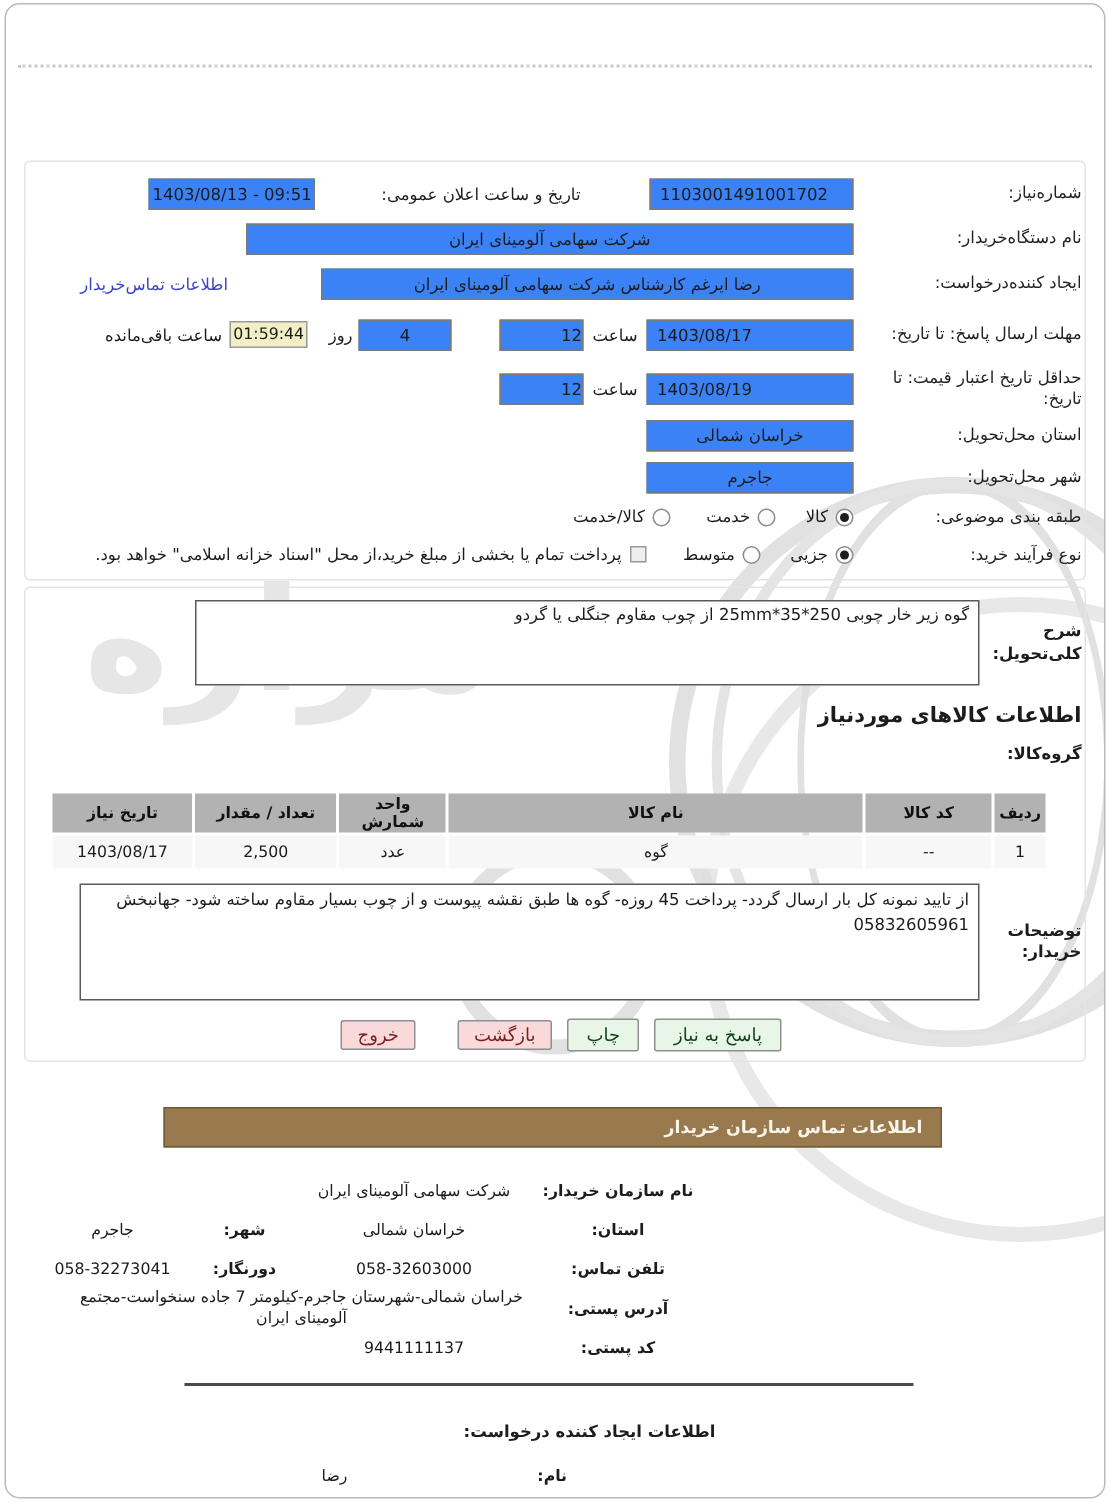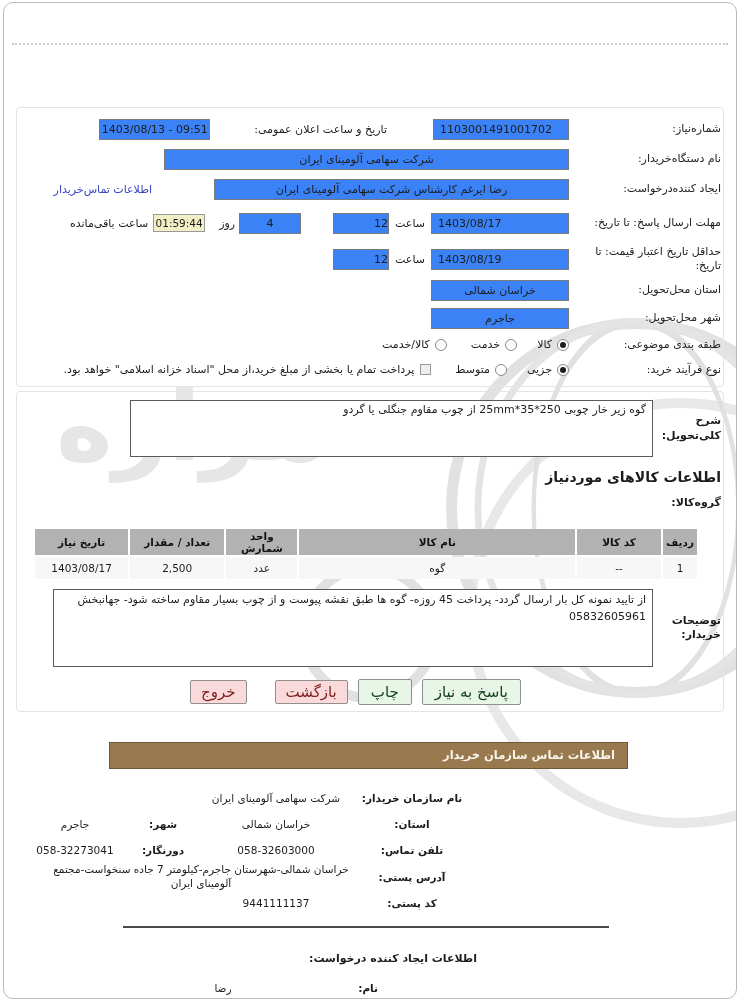--- a/index.html
+++ b/index.html
@@ -64,21 +64,21 @@
   .groupbox { width:518px; height:22px; display:flex; align-items:center; justify-content:flex-start;
     padding:0 14px; border:1px solid #7a7a7a; }
   .goods-table { border-collapse:separate; border-spacing:2px; margin:10px 22px 0 0; width:666px;
     font-size:10.5px; }
   .goods-table th { background:#b2b2b2; color:#111; font-weight:bold; height:20px; padding:1px 3px; }
   .goods-table td { background:#f7f7f7; text-align:center; height:22px; padding:1px 3px; }
   .notesrow { margin-top:8px; align-items:center; }
   .notesbox { width:600px; height:78px; line-height:1.5; white-space:normal; }
   
   .btn-row { display:flex; gap:10px; margin:12px 200px 0 0; align-items:center; }
-  .btn { border:1px solid #8f8f8f; border-radius:2px; font-size:15px; padding:3px 12px;
+  .btn { border:1px solid #8f8f8f; border-radius:2px; font-size:12px; padding:3px 12px;
     cursor:pointer; white-space:nowrap; font-family:inherit; }
   .btn-green { background:#e7f6e7; color:#15421c; }
   .btn-pink { background:#f9d9d9; color:#7c1f1f; padding:2px 10px; }
   .btn-exit { margin-right:18px; }
   
   .bar2 { margin:30px 96px 0 93px; height:27px; font-size:11.5px; line-height:25px; padding-right:12px; position:relative; z-index:2;}
   .contact { margin:16px 256px 0 30px; font-size:10.5px; position:relative; z-index:2; }
   .crow { display:flex; align-items:center; min-height:26px; }
   .clbl { width:112px; font-weight:bold; text-align:center; flex:none; }
   .cval1 { width:160px; text-align:center; flex:none; }

